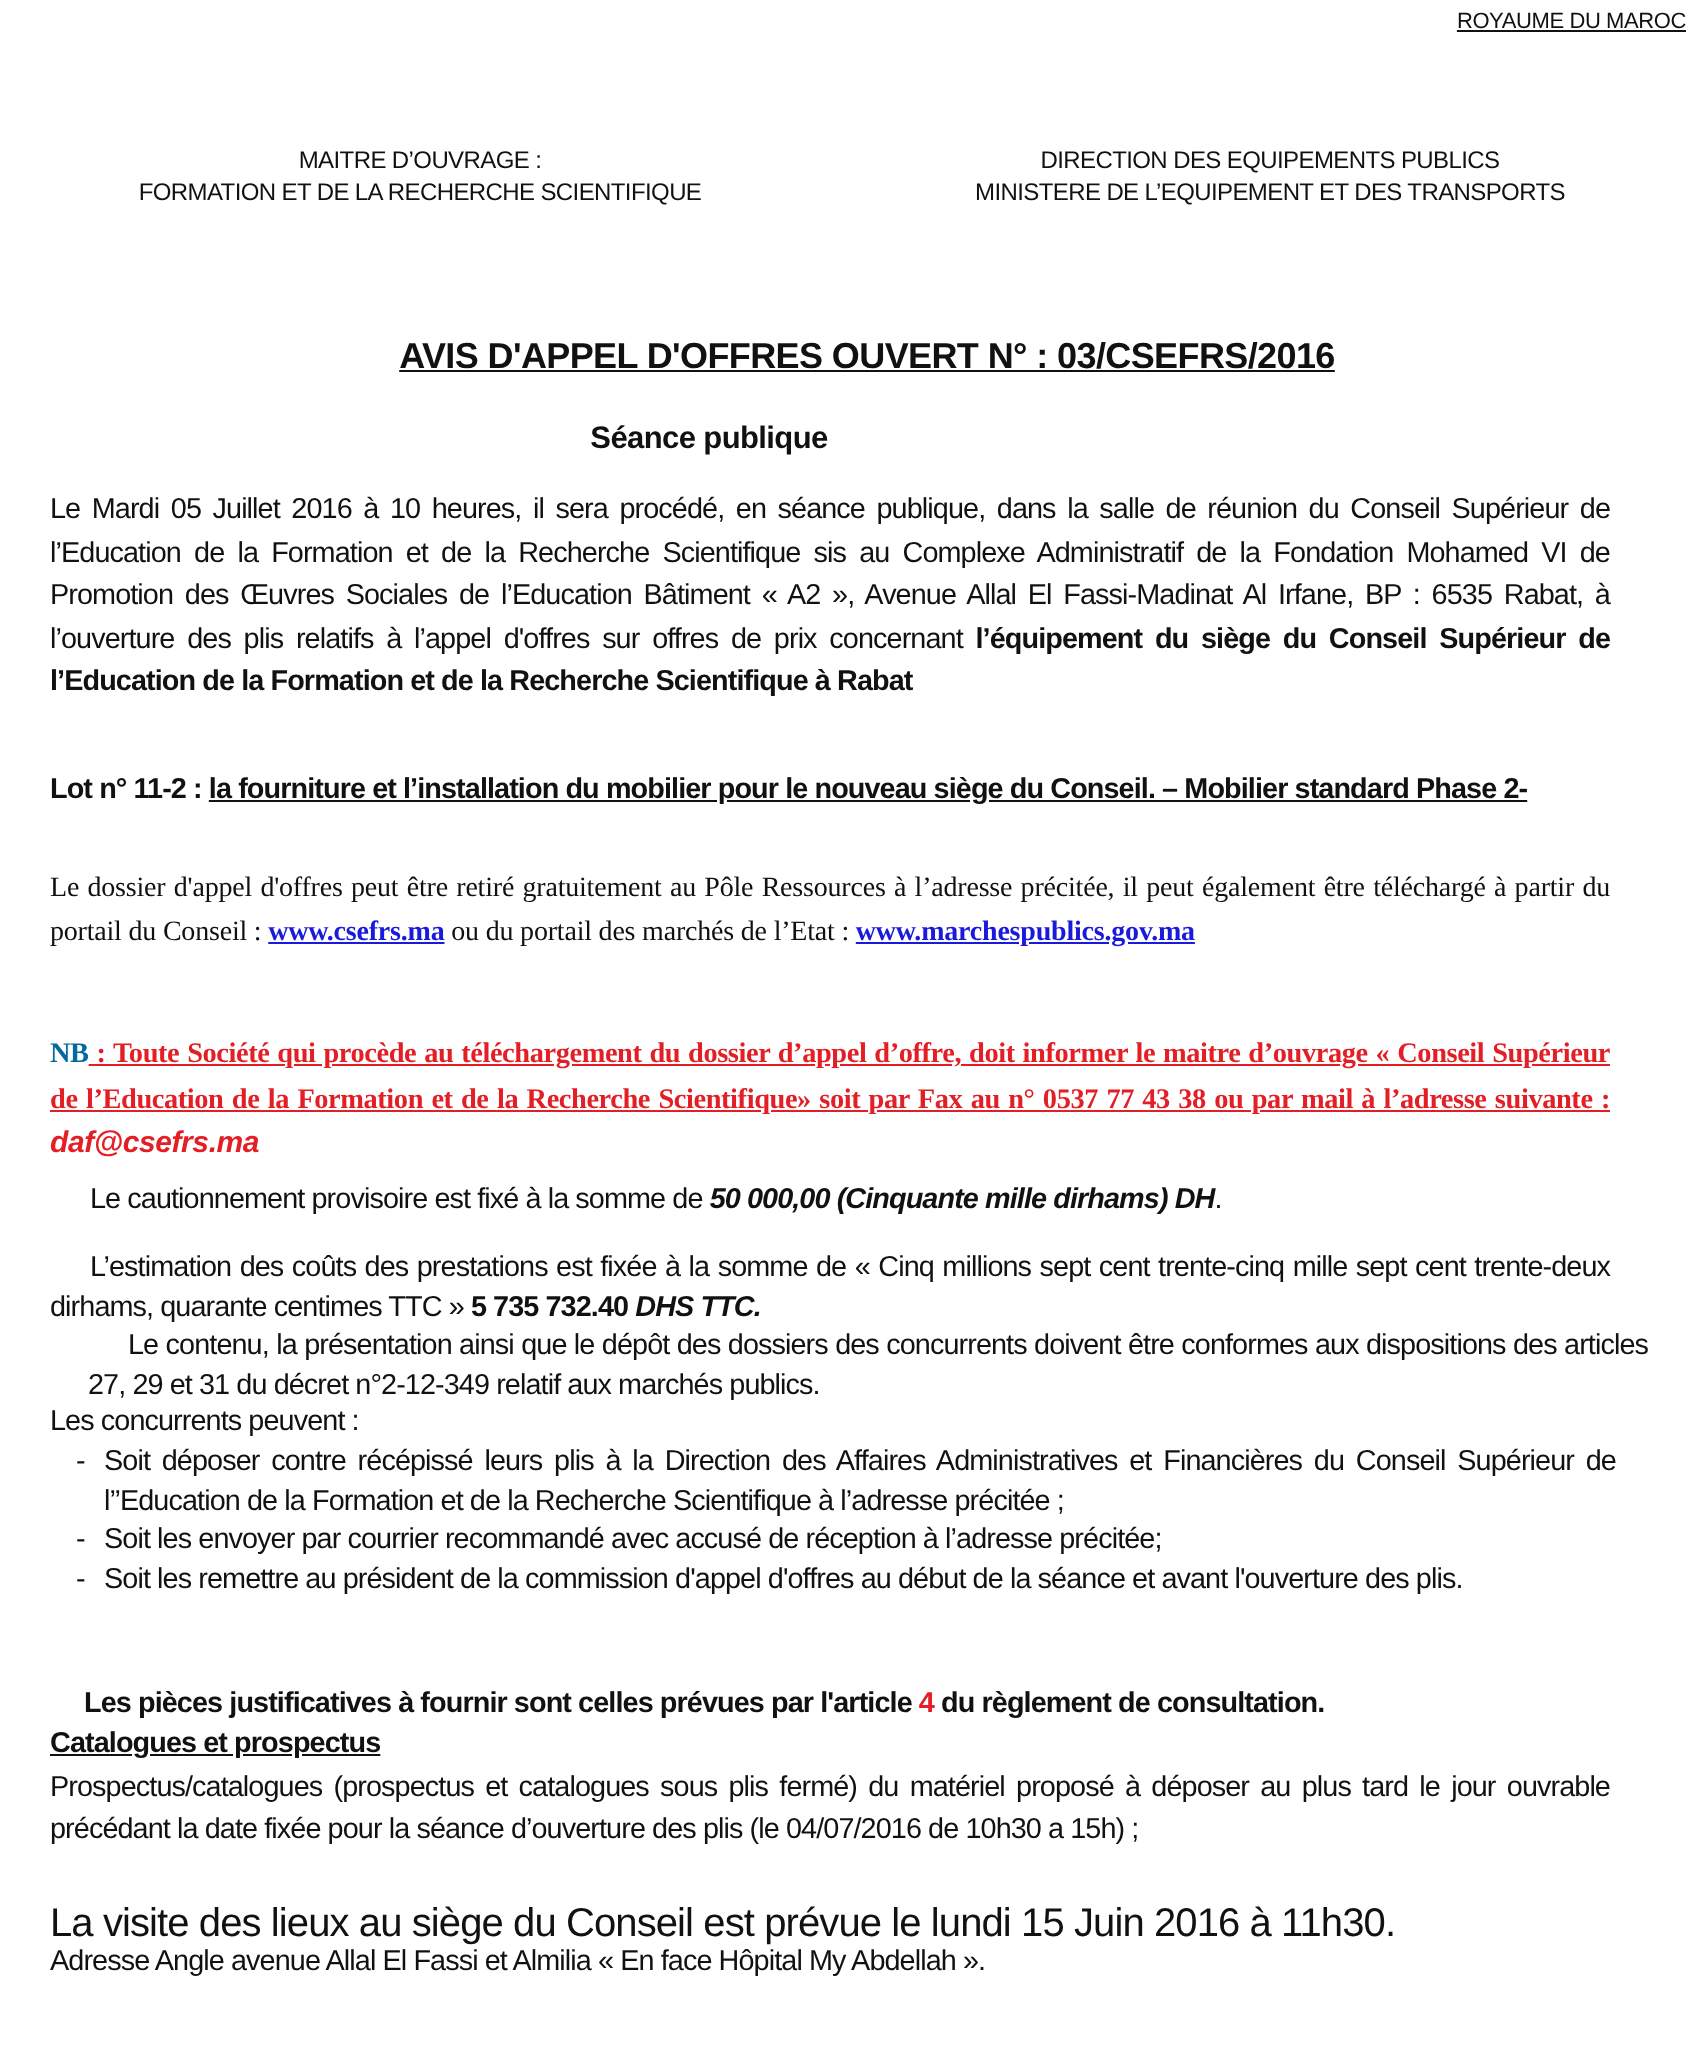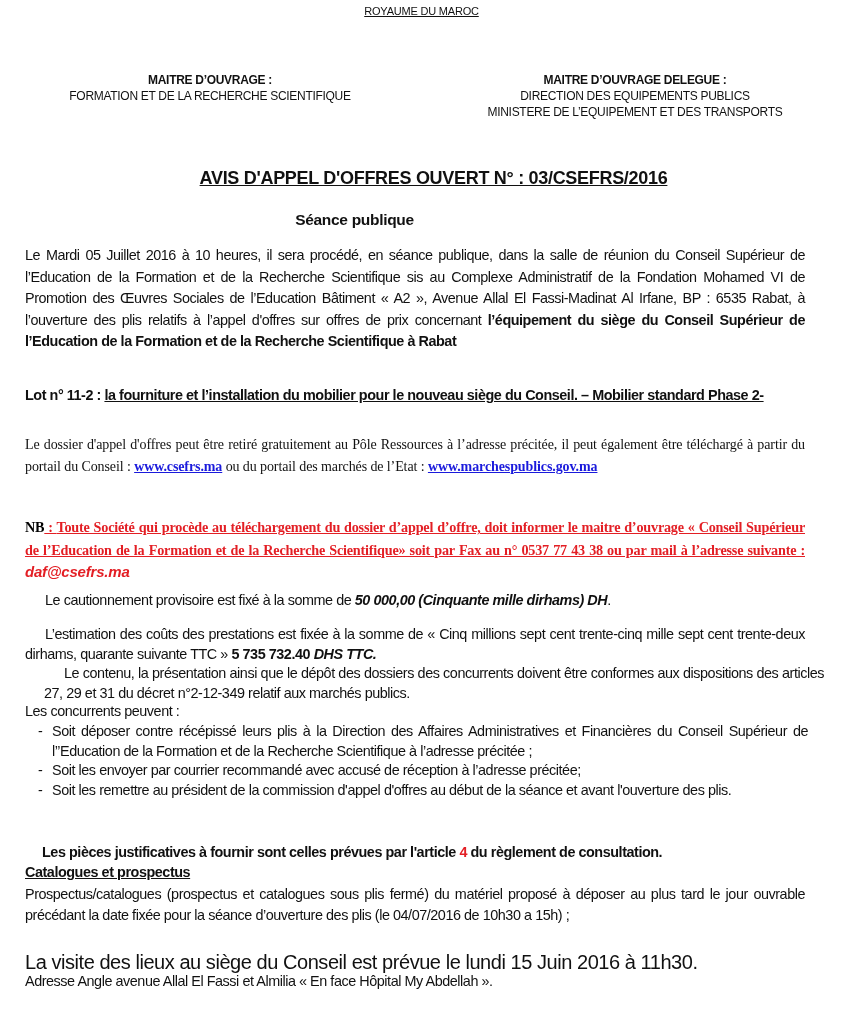--- a/index.html
+++ b/index.html
@@ -5,37 +5,37 @@
   html, body { margin: 0; padding: 0; background: #ffffff; }
   body { width: 843px; height: 1024px; position: relative; overflow: hidden; color: #111; }
   .sans { font-family: "Liberation Sans", "DejaVu Sans", sans-serif; }
   .serif { font-family: "Liberation Serif", "DejaVu Serif", serif; }
   .abs { position: absolute; }
   .u { text-decoration: underline; }
   .b { font-weight: bold; }
   .i { font-style: italic; }
   .just { text-align: justify; }
 
-  .kingdom { left: 0; width: 843px; top: 5px; text-align: center; font-size: 11px; letter-spacing: -0.2px; }
+  .kingdom { left: 0; width: 843px; top: 5px; text-align: right; font-size: 11px; letter-spacing: -0.2px; }
   .hdr-block { top: 72px; text-align: center; font-size: 12px; line-height: 16px; letter-spacing: -0.3px; }
   .hdr-left { left: 30px; width: 360px; }
   .hdr-right { left: 450px; width: 370px; }
-  .hdr-title { font-weight: bold; }
+  .hdr-title { font-weight: normal; }
 
   .avis-title { left: 0; width: 843px; top: 168px; text-align: center; font-size: 18px; font-weight: bold; letter-spacing: -0.3px; padding-left: 12px; }
   .seance { left: 0; width: 709px; top: 211px; text-align: center; font-size: 15.5px; font-weight: bold; letter-spacing: -0.3px; }
 
   .para { left: 25px; width: 780px; font-size: 14.4px; line-height: 21.5px; letter-spacing: -0.45px; }
   .p1 { top: 245px; }
   .lot { top: 385px; font-weight: bold; line-height: 21px; }
   .serif-para { left: 25px; width: 780px; top: 434px; font-size: 14px; line-height: 22px; letter-spacing: -0.1px; }
   .link { color: #1a1adc; font-weight: bold; text-decoration: underline; }
 
   .nb { left: 25px; width: 780px; top: 516px; font-size: 14.2px; line-height: 22.5px; color: #e31e24; font-weight: bold; letter-spacing: -0.2px; }
-  .nb .nb-label { color: #000000; }
+  .nb .nb-label { color: #0369a1; }
   .nb .nb-text { text-decoration: underline; text-decoration-color: #e31e24; }
   .nb .mail { font-family: "Liberation Sans", sans-serif; font-style: italic; font-weight: bold; font-size: 15px; text-decoration: none; }
 
   .caution { left: 45px; top: 592px; font-size: 14.4px; letter-spacing: -0.45px; }
   .estim { top: 625px; line-height: 19.5px; }
   .estim .indent { display: inline-block; width: 20px; }
   .contenu { top: 664px; line-height: 19.5px; margin-left: 19px; }
   .concurr { left: 25px; top: 703px; font-size: 14.4px; letter-spacing: -0.45px; }
   .list { left: 38px; width: 770px; top: 722px; font-size: 14.4px; line-height: 19.5px; letter-spacing: -0.45px; }
   .list-item { display: flex; }
@@ -52,39 +52,38 @@
 <body>
 
 <div class="abs sans kingdom u">ROYAUME DU MAROC</div>
 
 <div class="abs sans hdr-block hdr-left">
   <div class="hdr-title">MAITRE D’OUVRAGE :</div>
   <div>FORMATION ET DE LA RECHERCHE SCIENTIFIQUE</div>
 </div>
 
 <div class="abs sans hdr-block hdr-right">
-  <div class="hdr-title">MAITRE D’OUVRAGE DELEGUE :</div>
   <div>DIRECTION DES EQUIPEMENTS PUBLICS</div>
   <div>MINISTERE DE L’EQUIPEMENT ET DES TRANSPORTS</div>
 </div>
 
 <div class="abs sans avis-title u">AVIS D'APPEL D'OFFRES OUVERT N° : 03/CSEFRS/2016</div>
 <div class="abs sans seance">Séance publique</div>
 
 <div class="abs sans para just p1"><span>Le  Mardi 05 Juillet 2016 à 10 heures, il sera procédé, en séance publique,  dans la salle de réunion du Conseil Supérieur de l’Education de la Formation et de la Recherche Scientifique sis au Complexe Administratif de la Fondation Mohamed VI de  Promotion des Œuvres Sociales de l’Education Bâtiment « A2 », Avenue Allal El Fassi-Madinat Al Irfane,  BP : 6535 Rabat, à l’ouverture des plis relatifs à l’appel d'offres sur offres de prix concernant </span><span class="b">l’équipement du siège du Conseil Supérieur de l’Education de la Formation et de la Recherche Scientifique à Rabat</span></div>
 
 <div class="abs sans para just lot"><span>Lot n° 11-2 : </span><span class="u">la fourniture et l’installation du mobilier pour le nouveau siège du Conseil. – Mobilier standard Phase 2-</span></div>
 
 <div class="abs serif serif-para just"><span>Le dossier d'appel d'offres peut être retiré gratuitement au Pôle Ressources à l’adresse précitée, il peut également être téléchargé à partir du portail du Conseil : </span><span class="link">www.csefrs.ma</span><span> ou du portail des marchés de l’Etat : </span><span class="link">www.marchespublics.gov.ma</span></div>
 
 <div class="abs serif nb just"><span class="nb-label">NB</span><span class="nb-text"> : </span><span class="nb-text">Toute Société qui procède au téléchargement du dossier d’appel d’offre, doit informer le maitre d’ouvrage « Conseil Supérieur de l’Education de la Formation et de la Recherche Scientifique» soit par Fax au n° 0537 77 43 38 ou par mail à l’adresse suivante : </span><span class="mail">daf@csefrs.ma</span></div>
 
 <div class="abs sans caution"><span>Le cautionnement provisoire est fixé à la somme de </span><span class="b i">50 000,00 (Cinquante mille dirhams) DH</span><span>.</span></div>
 
-<div class="abs sans para just estim"><span class="indent"></span><span>L’estimation des coûts des prestations est fixée à la somme de « Cinq millions sept cent trente-cinq mille sept cent trente-deux dirhams, quarante suivante TTC »  </span><span class="b">5 735 732.40</span><span class="b i"> DHS TTC.</span></div>
+<div class="abs sans para just estim"><span class="indent"></span><span>L’estimation des coûts des prestations est fixée à la somme de « Cinq millions sept cent trente-cinq mille sept cent trente-deux dirhams, quarante centimes TTC »  </span><span class="b">5 735 732.40</span><span class="b i"> DHS TTC.</span></div>
 
 <div class="abs sans para just contenu"><span class="indent" style="display:inline-block;width:20px;"></span><span>Le contenu, la présentation ainsi que le dépôt des dossiers des concurrents doivent être conformes aux dispositions des articles 27, 29 et 31 du décret n°2-12-349 relatif aux marchés publics.</span></div>
 
 <div class="abs sans concurr">Les concurrents peuvent :</div>
 
 <div class="abs sans list">
   <div class="list-item">
     <span class="dash">-</span>
     <span class="txt just">Soit déposer contre récépissé leurs plis à la Direction des Affaires Administratives et Financières du Conseil Supérieur de l’’Education de la Formation et de la Recherche Scientifique à l’adresse précitée ;</span>
   </div>

